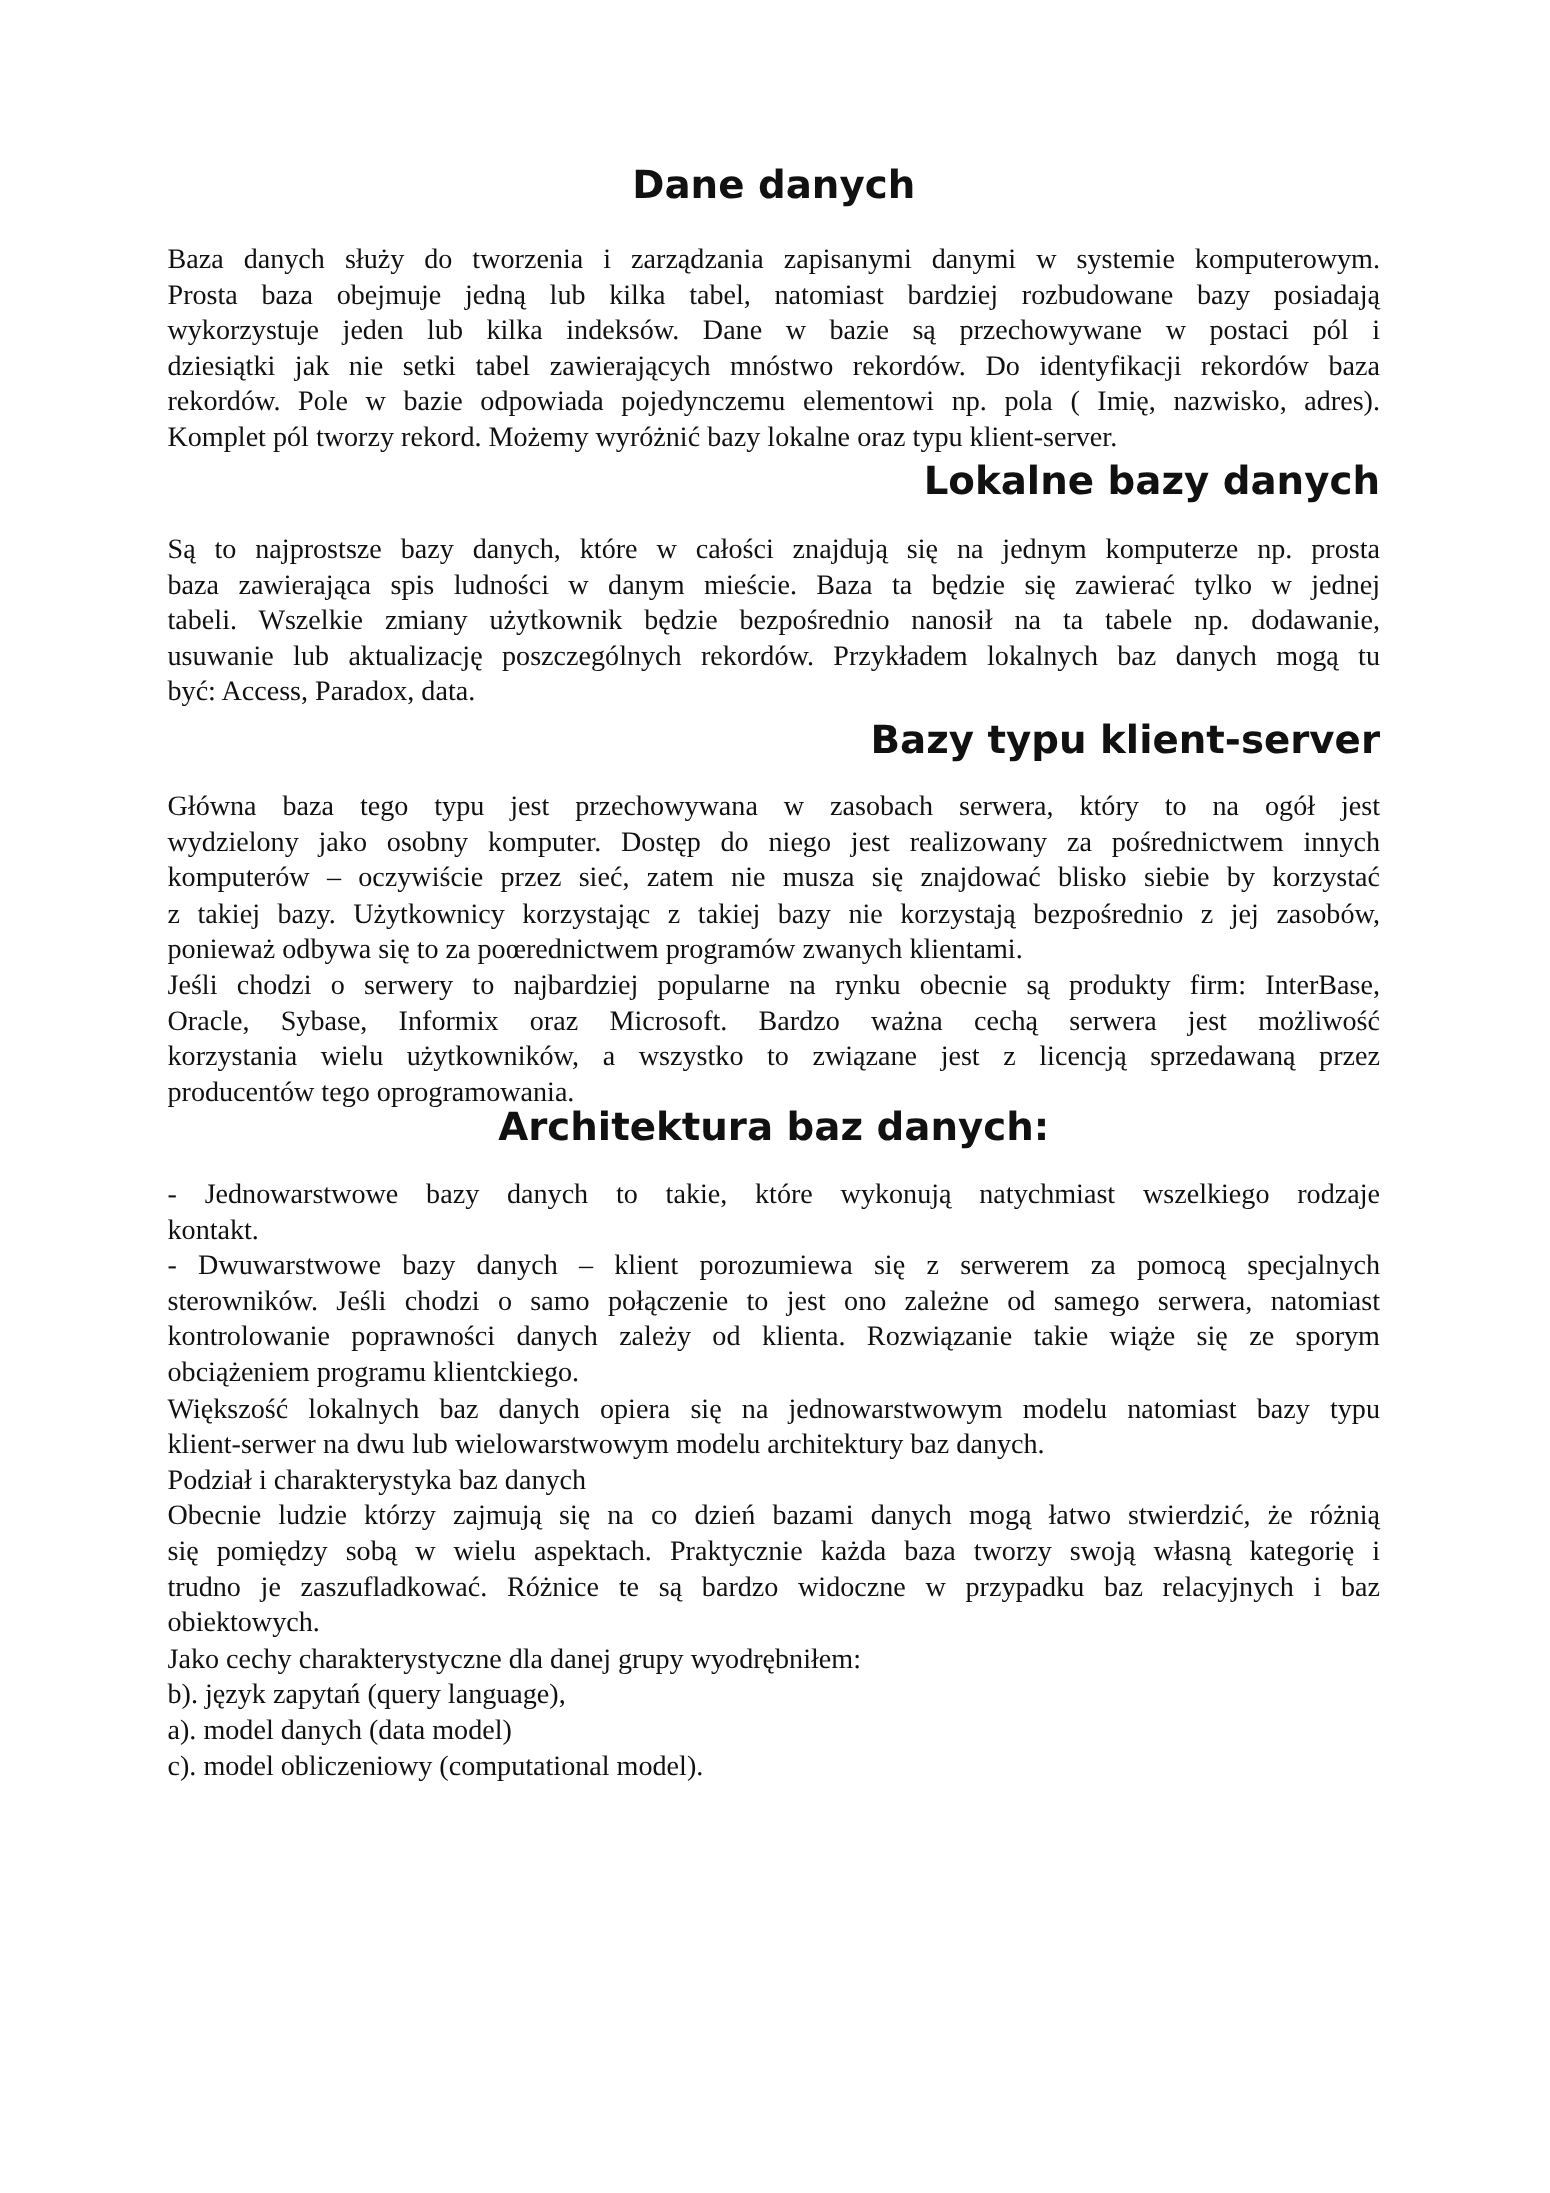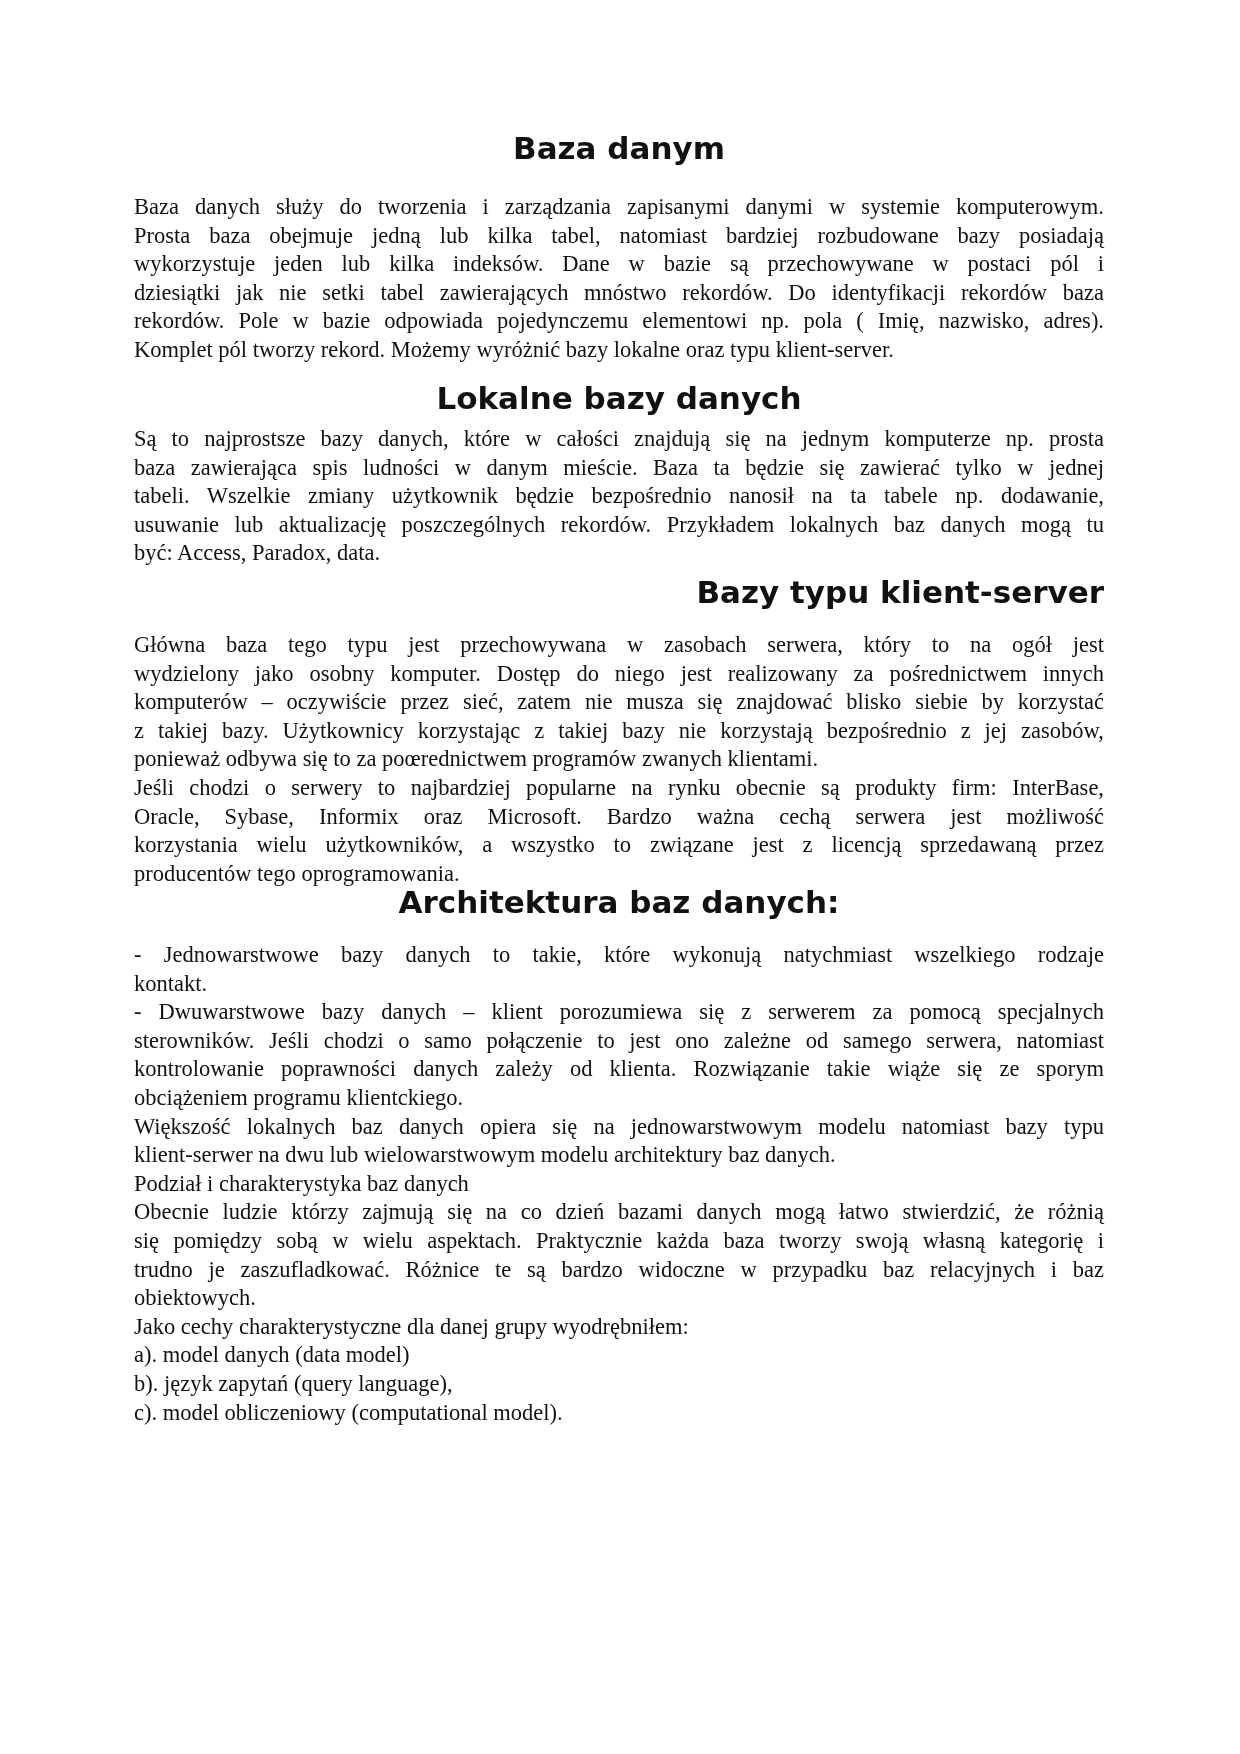--- a/index.html
+++ b/index.html
@@ -52,31 +52,31 @@
       display: block;
       text-align: left;
       white-space: nowrap;
     }
   </style>
 </head>
 <body>
 
 <div class="page">
 
-  <h1 class="heading" style="top:128px;">Baza danym</h1>
+  <h1 class="heading" style="top:128px;">Dane danych</h1>
   <div class="para" style="top:193px;">
     <span class="justify-line">Baza danych służy do tworzenia i zarządzania zapisanymi danymi w systemie komputerowym.</span>
     <span class="justify-line">Prosta baza obejmuje jedną lub kilka tabel, natomiast bardziej rozbudowane bazy posiadają</span>
     <span class="justify-line">wykorzystuje jeden lub kilka indeksów. Dane w bazie są przechowywane w postaci pól i</span>
     <span class="justify-line">dziesiątki jak nie setki tabel zawierających mnóstwo rekordów. Do identyfikacji rekordów baza</span>
     <span class="justify-line">rekordów. Pole w bazie odpowiada pojedynczemu elementowi np. pola ( Imię, nazwisko, adres).</span>
     <span class="last-line">Komplet pól tworzy rekord. Możemy wyróżnić bazy lokalne oraz typu klient-server.</span>
   </div>
 
-  <h2 class="heading" style="top:378px;">Lokalne bazy danych</h2>
+  <h2 class="heading" style="top:365px;text-align:right;">Lokalne bazy danych</h2>
   <div class="para" style="top:425px;">
     <span class="justify-line">Są to najprostsze bazy danych, które w całości znajdują się na jednym komputerze np. prosta</span>
     <span class="justify-line">baza zawierająca spis ludności w danym mieście. Baza ta będzie się zawierać tylko w jednej</span>
     <span class="justify-line">tabeli. Wszelkie zmiany użytkownik będzie bezpośrednio nanosił na ta tabele np. dodawanie,</span>
     <span class="justify-line">usuwanie lub aktualizację poszczególnych rekordów. Przykładem lokalnych baz danych mogą tu</span>
     <span class="last-line">być: Access, Paradox, data.</span>
   </div>
 
   <h2 class="heading" style="top:572px;text-align:right;">Bazy typu klient-server</h2>
   <div class="para" style="top:631px;">
@@ -100,18 +100,18 @@
     <span class="justify-line">kontrolowanie poprawności danych zależy od klienta. Rozwiązanie takie wiąże się ze sporym</span>
     <span class="last-line">obciążeniem programu klientckiego.</span>
     <span class="justify-line">Większość lokalnych baz danych opiera się na jednowarstwowym modelu natomiast bazy typu</span>
     <span class="last-line">klient-serwer na dwu lub wielowarstwowym modelu architektury baz danych.</span>
     <span class="last-line">Podział i charakterystyka baz danych</span>
     <span class="justify-line">Obecnie ludzie którzy zajmują się na co dzień bazami danych mogą łatwo stwierdzić, że różnią</span>
     <span class="justify-line">się pomiędzy sobą w wielu aspektach. Praktycznie każda baza tworzy swoją własną kategorię i</span>
     <span class="justify-line">trudno je zaszufladkować. Różnice te są bardzo widoczne w przypadku baz relacyjnych i baz</span>
     <span class="last-line">obiektowych.</span>
     <span class="last-line">Jako cechy charakterystyczne dla danej grupy wyodrębniłem:</span>
+    <span class="last-line">b). język zapytań (query language),</span>
     <span class="last-line">a). model danych (data model)</span>
-    <span class="last-line">b). język zapytań (query language),</span>
     <span class="last-line">c). model obliczeniowy (computational model).</span>
   </div>
 
 </div>
 
 </body></html>

